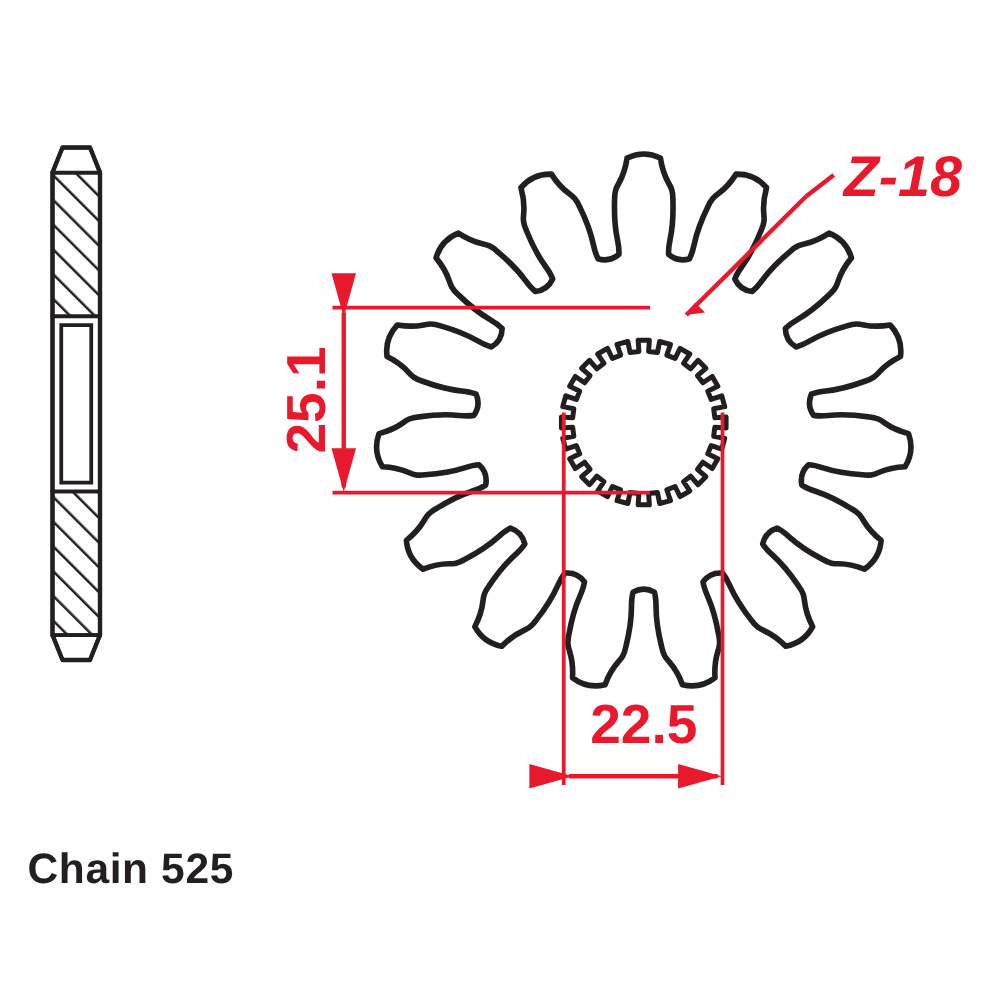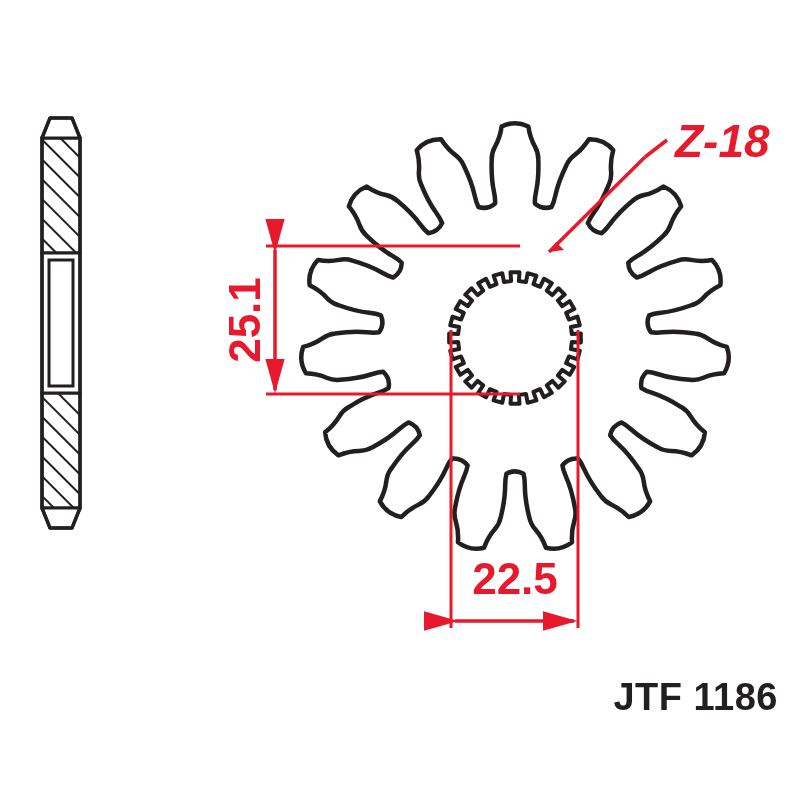--- a/index.html
+++ b/index.html
@@ -139,16 +139,16 @@
       <line x1="645" y1="157" x2="667" y2="140" stroke="#e8192c" stroke-width="3.5"></line>
 
       <text x="248" y="320" transform="rotate(-90 248 320)" fill="#e8192c" font-family="'Liberation Sans', sans-serif" font-size="44" font-weight="bold" text-anchor="middle" dominant-baseline="middle">25.1</text>
 
       <text x="515" y="594" fill="#e8192c" font-family="'Liberation Sans', sans-serif" font-size="44" font-weight="bold" text-anchor="middle">22.5</text>
 
       <text x="675" y="157" fill="#e8192c" font-family="'Liberation Sans', sans-serif" font-size="46" font-weight="bold" font-style="italic" text-anchor="start">Z-18</text>
     </g>
   </svg>
 
+  <div class="footer-text" id="chain-label">Chain 525</div>
 
-  <div class="footer-text" id="part-label">JTF 1186</div>
 
 </div>
 
 </body></html>

